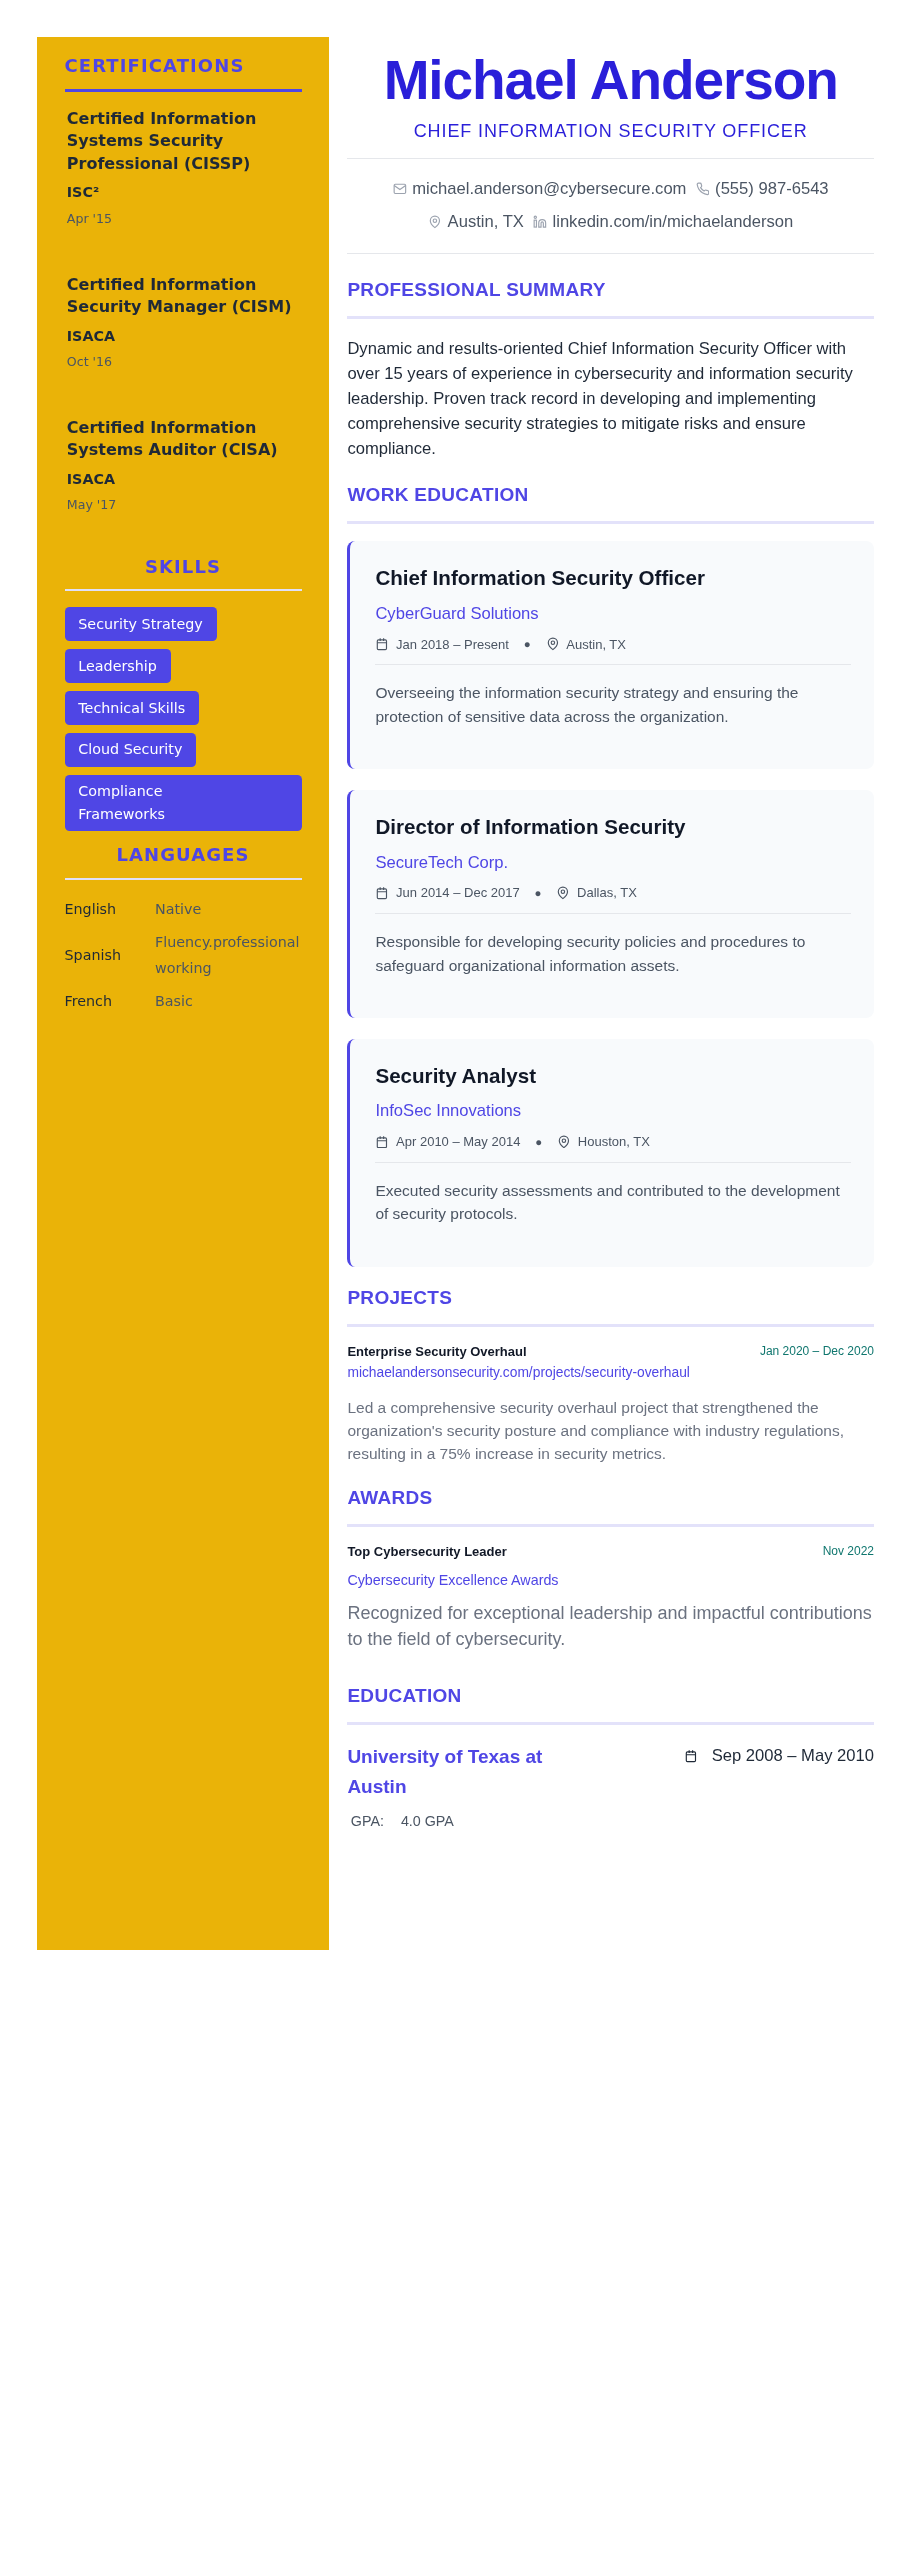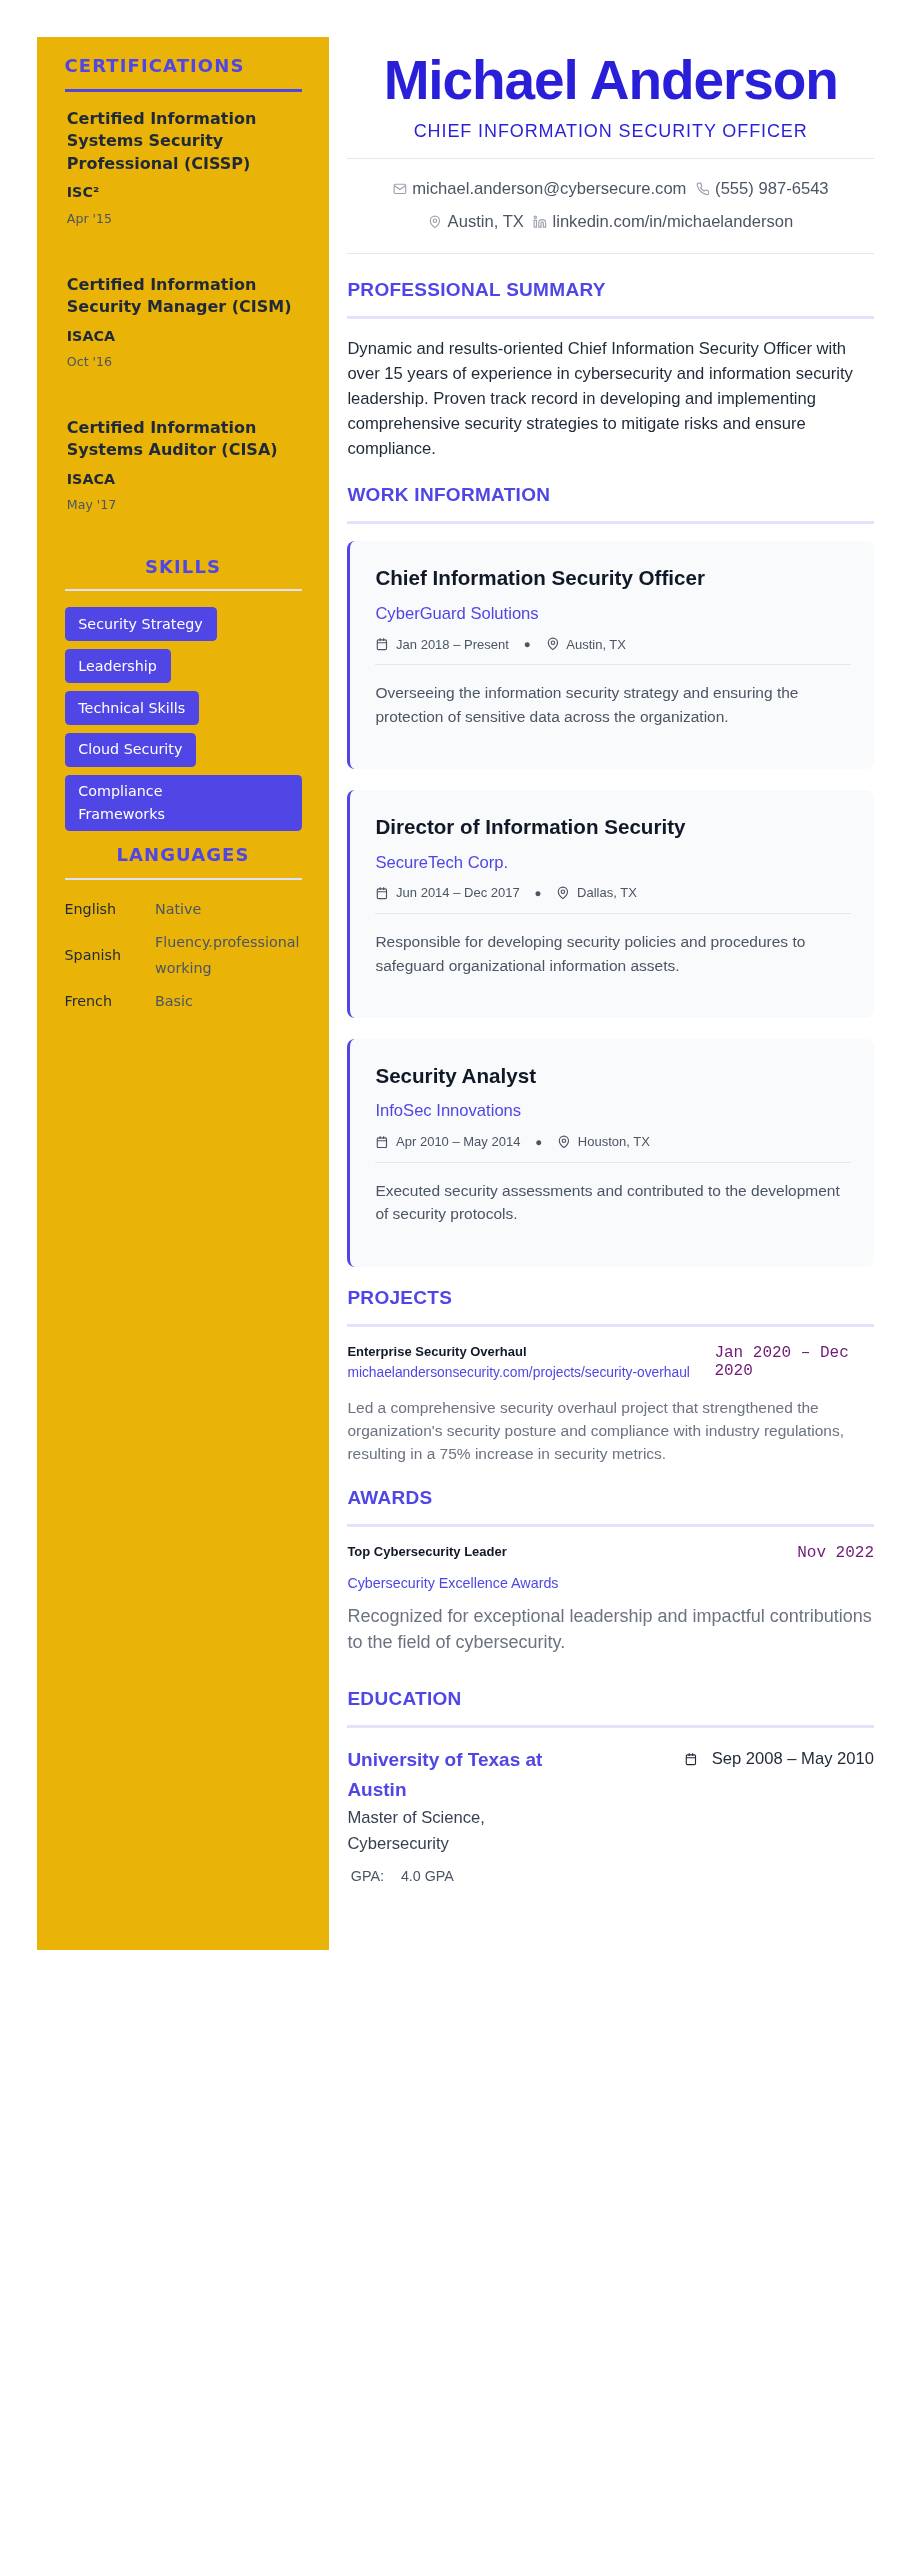--- a/index.html
+++ b/index.html
@@ -96,21 +96,21 @@
     display: flex; align-items: center; gap: 6.9px; margin-top: 12.6px;
     font-family: "Liberation Sans", sans-serif; font-size: 13px; color: #4b5563;
     padding-bottom: 12.6px; border-bottom: 1.1px solid #e5e7eb;
   }
   .job-meta .dot { margin: 0 8px; font-size: 11.5px; }
   .job-desc { font-family: "Liberation Sans", sans-serif; font-size: 15.5px; line-height: 23.5px; color: #4b5563; margin-top: 16px; }
 
   .proj-sec { margin-top: 12.6px; }
   .row-between { display: flex; justify-content: space-between; align-items: flex-start; }
   .item-title { font-family: "Liberation Sans", sans-serif; font-weight: bold; font-size: 13px; color: #111827; }
-  .item-date { font-family: Liberation Mono, monospace; font-size: 16px; color: #701a75; }
+  .item-date { font-family: Liberation Sans, sans-serif; font-size: 12px; color: #0f766e; }
   .proj-link { font-family: "Liberation Sans", sans-serif; font-size: 13.8px; line-height: 22px; color: #4f46e5; width: 367px; margin-top: 2.3px; word-break: break-all; }
   .proj-desc { font-family: "Liberation Sans", sans-serif; font-size: 15.5px; line-height: 23px; color: #6b7280; margin-top: 12.6px; }
 
   .awards-sec { margin-top: 22px; }
   .award-issuer { font-family: "Liberation Sans", sans-serif; font-size: 14.3px; color: #4f46e5; margin-top: 12.6px; }
   .award-desc { font-family: "Liberation Sans", sans-serif; font-size: 18px; line-height: 26px; color: #6b7280; margin-top: 12.6px; }
 
   .edu-sec { margin-top: 33px; }
   .edu-school { font-family: "Liberation Sans", sans-serif; font-weight: bold; font-size: 19px; line-height: 30px; color: #4f46e5; width: 229px; }
   .edu-date { display: flex; align-items: center; gap: 14px; font-family: "Liberation Sans", sans-serif; font-size: 16.6px; color: #1f2937; margin-top: 3.4px; }
@@ -218,21 +218,21 @@
         </div>
       </div>
     </header>
 
     <section class="summary-sec">
       <h2 class="sec-h">PROFESSIONAL SUMMARY</h2>
       <p class="summary">Dynamic and results-oriented Chief Information Security Officer with over 15 years of experience in cybersecurity and information security leadership. Proven track record in developing and implementing comprehensive security strategies to mitigate risks and ensure compliance.</p>
     </section>
 
     <section class="work-sec">
-      <h2 class="sec-h">WORK INFORMATION</h2>
+      <h2 class="sec-h">WORK EDUCATION</h2>
 
       <div class="job">
         <div class="job-title">Chief Information Security Officer</div>
         <div class="job-company">CyberGuard Solutions</div>
         <div class="job-meta">
           <span class="ico">
               <svg viewBox="0 0 24 24" fill="none" stroke="#4b5563" stroke-width="2">
                 <rect x="4" y="5" width="16" height="17" rx="2"></rect>
                 <path d="M4 10h16M9 2v5M15 2v5"></path>
               </svg>
@@ -331,21 +331,20 @@
           <div class="edu-date">
             <span class="ico">
                 <svg viewBox="0 0 24 24" fill="none" stroke="#1f2937" stroke-width="2">
                   <rect x="4" y="5" width="16" height="17" rx="2"></rect>
                   <path d="M4 10h16M9 2v5M15 2v5"></path>
                 </svg>
               </span>
             <span>Sep 2008 – May 2010</span>
           </div>
         </div>
-        <div class="edu-degree">Master of Science, Cybersecurity</div>
         <div class="edu-gpa">
           <span>GPA:</span>
           <span>4.0 GPA</span>
         </div>
       </div>
     </section>
   </main>
 </div>
 
 

